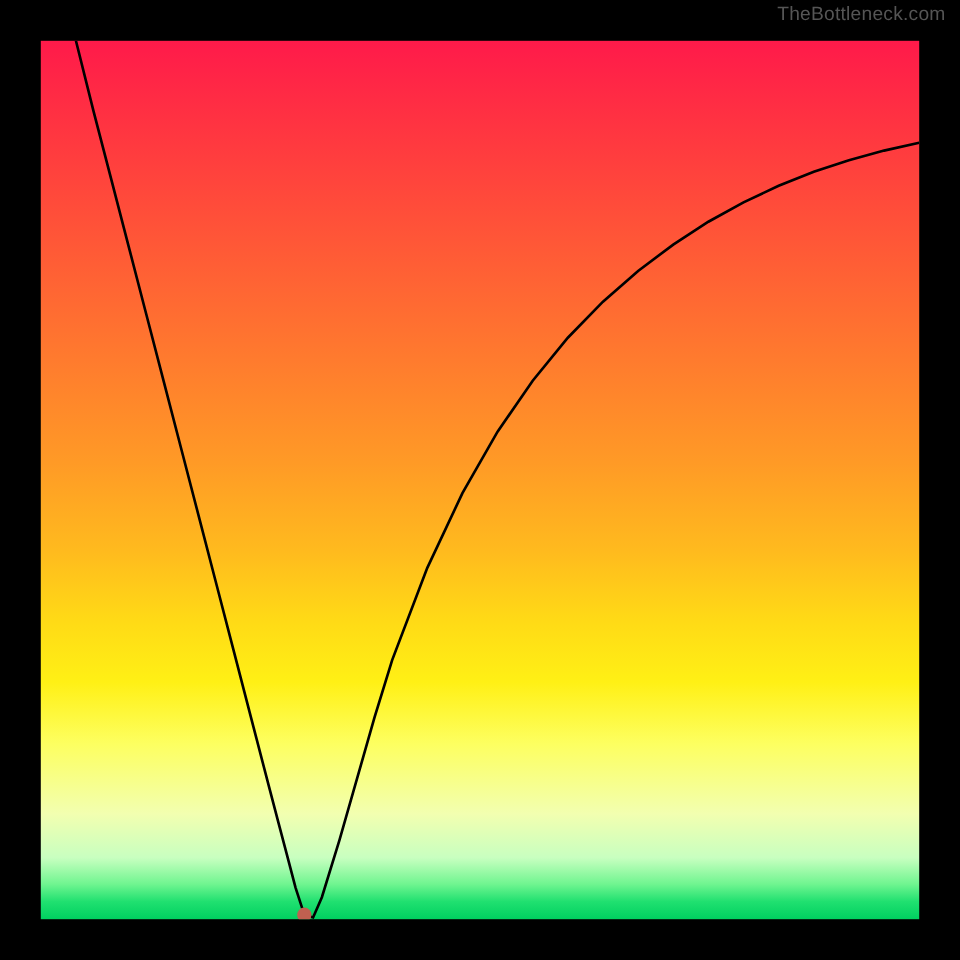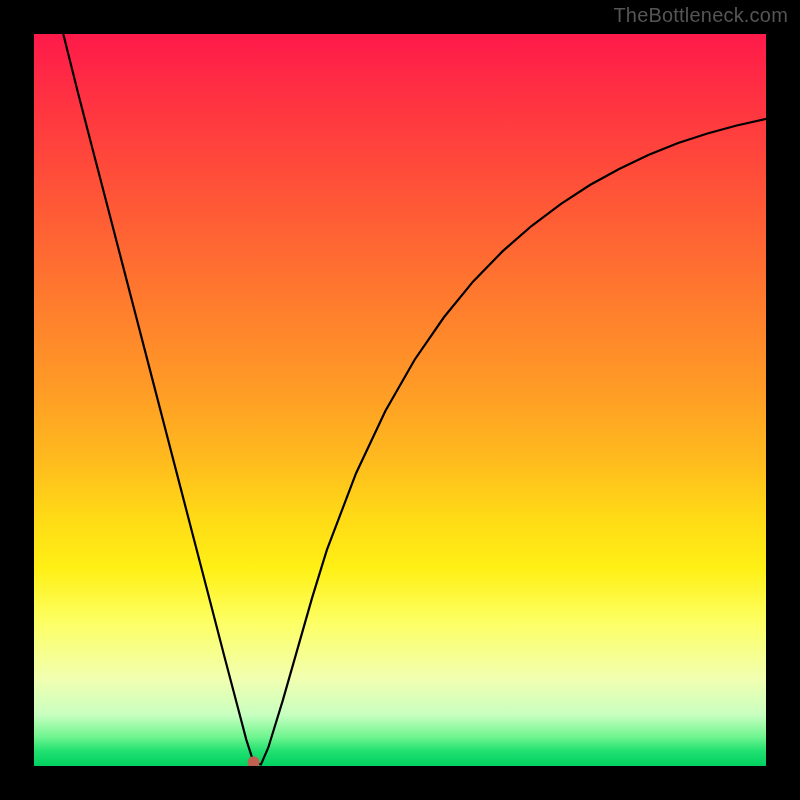--- a/index.html
+++ b/index.html
@@ -12,21 +12,21 @@
     height: 800px;
     background: #000;
     position: relative;
     font-family: Arial, Helvetica, sans-serif;
   }
   .watermark {
     position: absolute;
     top: 4px;
     right: 12px;
     color: #555;
-    font-size: 20px;
+    font-size: 16px;
     font-weight: 500;
     z-index: 10;
     letter-spacing: 0.2px;
   }
   .plot-area {
     position: absolute;
     left: 34px;
     top: 34px;
     width: 732px;
     height: 732px;

